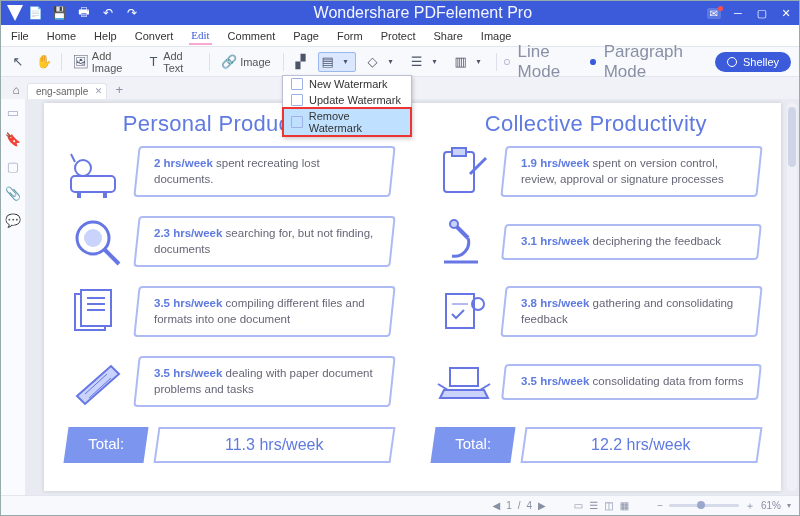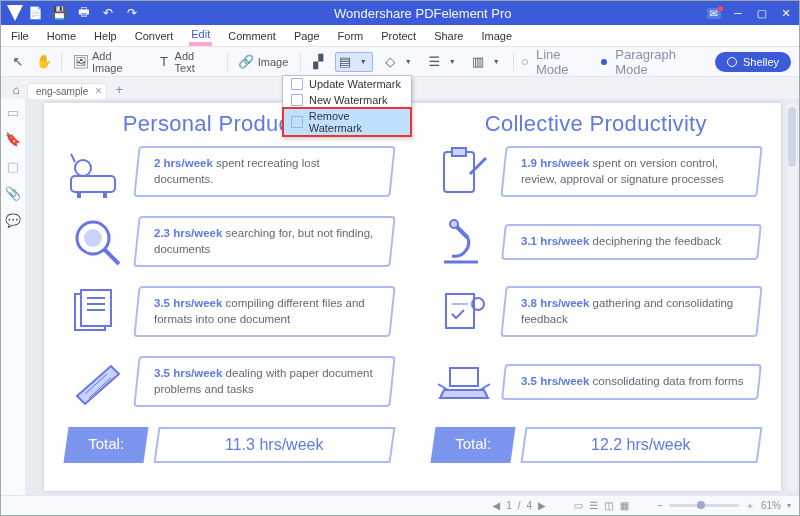--- a/index.html
+++ b/index.html
@@ -3,39 +3,39 @@
 <meta charset="utf-8">
 <style>
   * { box-sizing: border-box; }
   html, body { margin:0; padding:0; font-family: "Segoe UI", Arial, sans-serif; font-size:12px; color:#333; }
   .window { width:800px; height:516px; display:flex; flex-direction:column; background:#f5f6f8; border:1px solid #9aa; }
   
   .titlebar { height:24px; background:#3b5bdb; color:#fff; display:flex; align-items:center; padding:0 6px; }
   .titlebar .logo { width:16px; height:16px; background:#fff; margin-right:6px; clip-path: polygon(0 0, 100% 0, 50% 100%); }
   .titlebar .tb-icons { display:flex; gap:10px; }
   .titlebar .tb-icons span { width:14px; height:14px; display:inline-flex; align-items:center; justify-content:center; font-size:12px; }
-  .titlebar .title { flex:1; text-align:center; font-size:13px; opacity:.95; }
+  .titlebar .title { flex:1; text-align:center; font-size:16px; opacity:.95; }
   .titlebar .win-btns { display:flex; gap:10px; }
   .titlebar .win-btns span { width:14px; height:14px; display:flex; align-items:center; justify-content:center; font-size:11px; }
   .titlebar .envelope { color:#fff; background:rgba(255,255,255,.18); border-radius:2px; padding:0 3px; font-size:10px; position:relative; }
   .titlebar .envelope:after { content:""; position:absolute; top:-2px; right:-2px; width:5px; height:5px; background:#ff4d4d; border-radius:50%; }
   
   .menubar { height:22px; background:#fff; border-bottom:1px solid #e3e6ee; display:flex; align-items:center; padding:0 8px; gap:14px; font-size:11px; }
   .menubar span { cursor:default; padding:2px 2px; }
-  .menubar span.active { color:#3b5bdb; border-bottom:4px solid #f9a8d4; }
+  .menubar span.active { color:#3b5bdb; border-bottom:2px solid #f9a8d4;font-family:Liberation Serif, serif; }
   
   .toolbar { height:30px; background:#f8f9fc; border-bottom:1px solid #e3e6ee; display:flex; align-items:center; padding:0 8px; gap:8px; position:relative; }
   .tool { display:flex; align-items:center; gap:4px; color:#555; font-size:11px; padding:2px 4px; border-radius:3px; }
   .tool svg, .tool .glyph { width:14px; height:14px; color:#4a5568; }
   .glyph { display:inline-flex; align-items:center; justify-content:center; font-size:13px; }
   .tool.icononly { padding:2px 2px; }
   .sep { width:1px; height:18px; background:#dbe0ea; }
   .mode-dot { width:6px; height:6px; border-radius:50%; border:1px solid #b7c0d6; display:inline-block; }
   .mode-dot.on { background:#3b5bdb; border-color:#3b5bdb; }
-  .mode-label { font-size:13px; color:#8890a5; }
+  .mode-label { font-size:17px; color:#8890a5; }
   .user-btn { margin-left:auto; background:#3b5bdb; color:#fff; padding:4px 12px; border-radius:12px; display:flex; gap:6px; align-items:center; font-size:11px; }
   .user-btn .uicon { width:10px;height:10px;border:1px solid #fff;border-radius:50%; }
   
   .tabbar { height:22px; background:#f1f2f7; display:flex; align-items:flex-end; padding:0 6px; gap:2px; }
   .hometab { width:18px; height:18px; display:flex; align-items:center; justify-content:center; color:#666; }
   .filetab { background:#fff; border:1px solid #dfe3ee; border-bottom:none; padding:2px 18px 2px 8px; font-size:10px; color:#666; position:relative; border-radius:3px 3px 0 0;}
   .filetab .close { position:absolute; right:4px; top:2px; font-size:9px; color:#9aa0b4;}
   .addtab { width:16px;height:16px; display:flex; align-items:center;justify-content:center; color:#8890a5; font-size:13px; margin-left:2px; margin-bottom:2px; }
   
   .workspace { flex:1; display:flex; min-height:0; }
@@ -310,25 +310,25 @@
       <div class="slider"></div>
       <span>＋</span>
       <span>61%</span>
       <span style="font-size:8px;">▾</span>
     </div>
   </div>
 
   <div class="dropdown">
     <div class="mi">
         <span class="mico"></span>
-        <span>Update Watermark</span>
+        <span>New Watermark</span>
       </div>
     <div class="mi">
         <span class="mico"></span>
-        <span>New Watermark</span>
+        <span>Update Watermark</span>
       </div>
     <div class="mi sel">
         <span class="mico"></span>
         <span>Remove Watermark</span>
       </div>
   </div>
 
 </div>
 
 </body></html>

